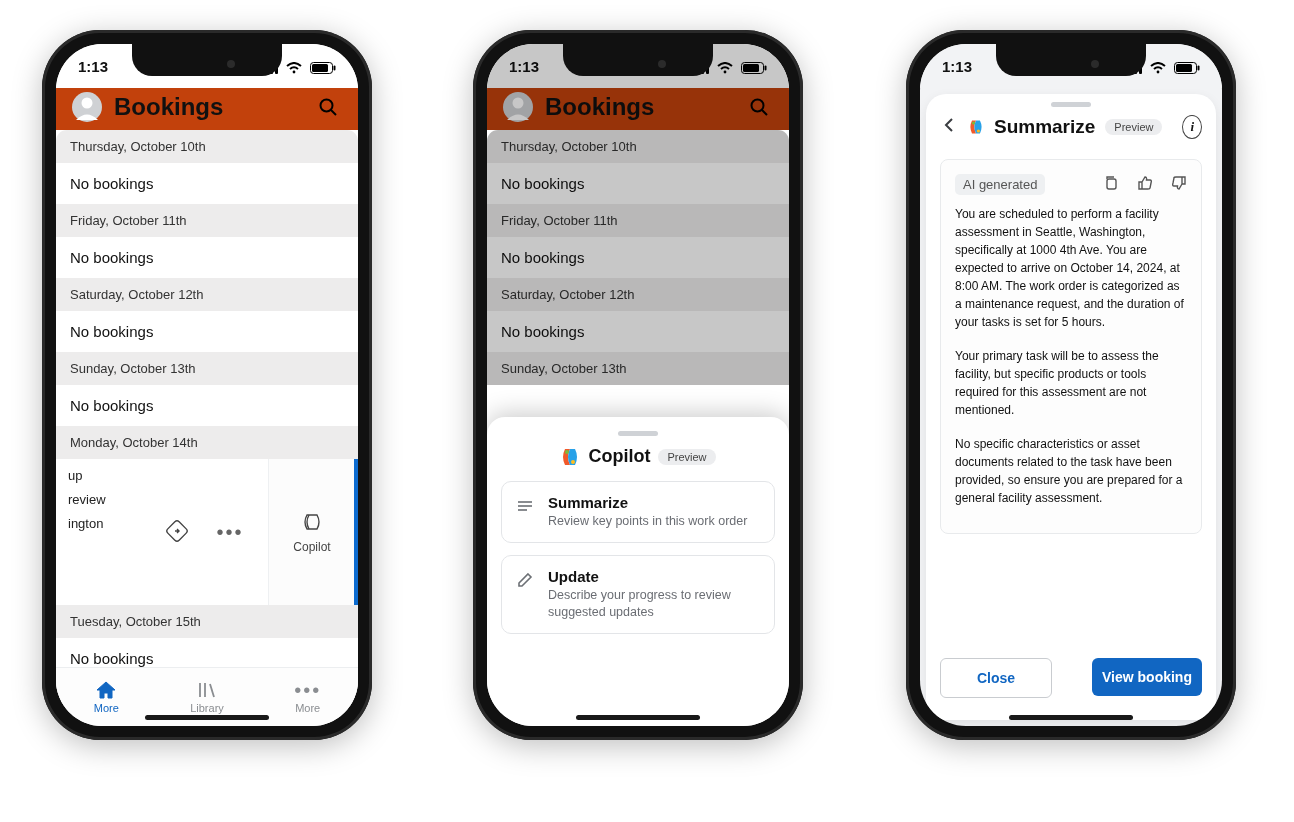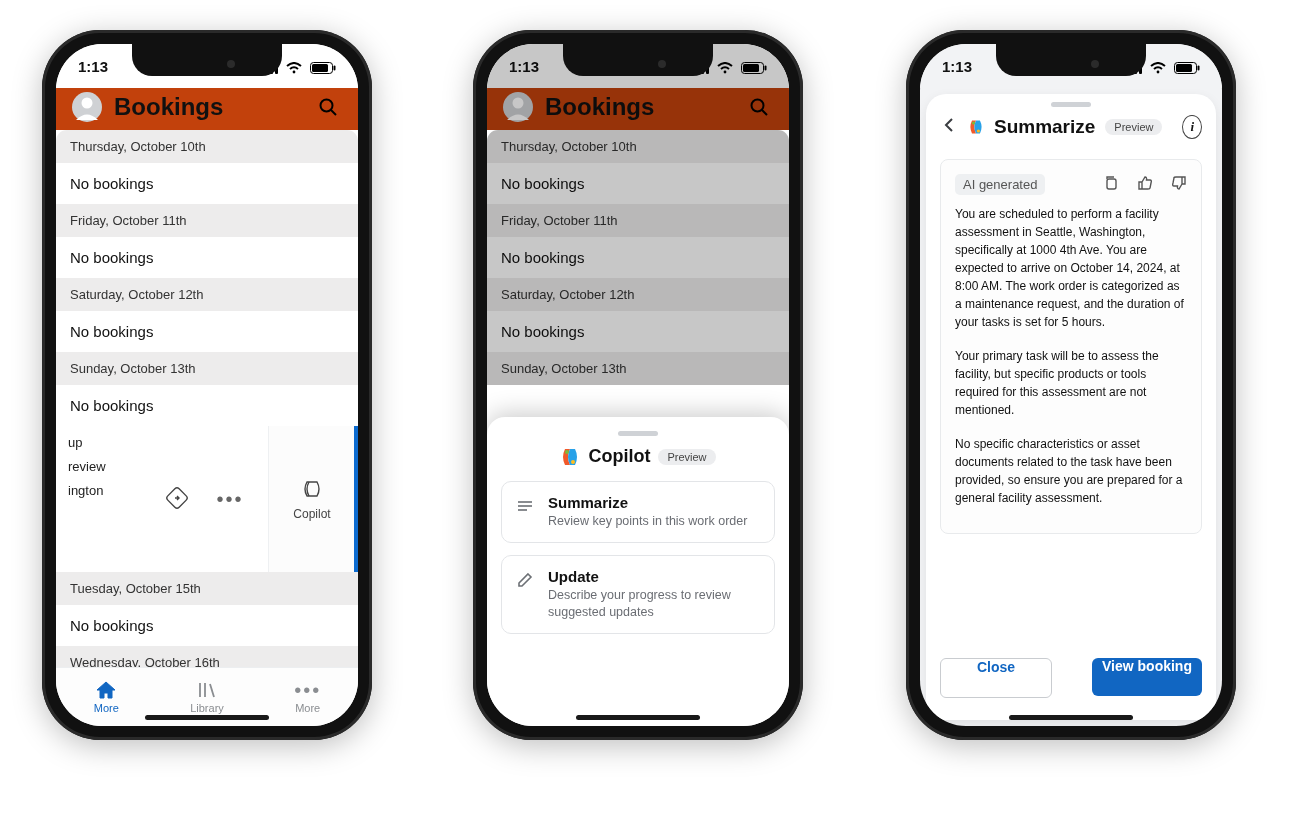--- a/index.html
+++ b/index.html
@@ -176,21 +176,21 @@
     margin:10px 14px;border:1px solid #e8eaec;border-radius:8px;background:#fdfdfd;padding:14px 14px 18px;
   }
   .panel-top{display:flex;align-items:center;margin-bottom:10px;}
   .panel-top .badge{background:#eef0f2;border-radius:5px;font-size:13px;padding:3px 8px;color:#555;}
   .panel-top .actions{margin-left:auto;display:flex;gap:18px;color:#555;}
   .panel p{font-size:12px;line-height:1.5;margin:0 0 16px;}
   .footer{
     margin-top:auto;padding:12px 14px 22px;display:flex;gap:12px;
   }
   .btn{
-    flex:1;height:38px;border-radius:6px;font-size:14px;font-weight:600;display:flex;align-items:flex-start;justify-content:center;
+    flex:1;height:38px;border-radius:6px;font-size:14px;font-weight:600;display:flex;align-items:center;justify-content:center;
   }
   .btn.outline{border:1px solid #c9ccd0;color:var(--blue);background:#fff;}
   .btn.solid{background:var(--blue);color:#fff;margin-left:28px;}
 </style>
 </head>
 <body>
 
 <div class="stage">
 
 <div class="phone phone1">
@@ -237,20 +237,21 @@
 
       <div class="scroll">
         <div class="section-divider">Thursday, October 10th</div>
         <div class="row">No bookings</div>
         <div class="section-divider">Friday, October 11th</div>
         <div class="row">No bookings</div>
         <div class="section-divider">Saturday, October 12th</div>
         <div class="row">No bookings</div>
         <div class="section-divider">Sunday, October 13th</div>
         <div class="row">No bookings</div>
+        <div class="section-divider">Monday, October 14th</div>
 
         <div class="swipe-area">
           <div class="truncated">
             <div>up</div>
             <div>review</div>
             <div>ington</div>
           </div>
           <div class="tile pair">
             <div>
               <svg width="22" height="22" viewBox="0 0 22 22" fill="none" stroke="#666" stroke-width="1.4">

